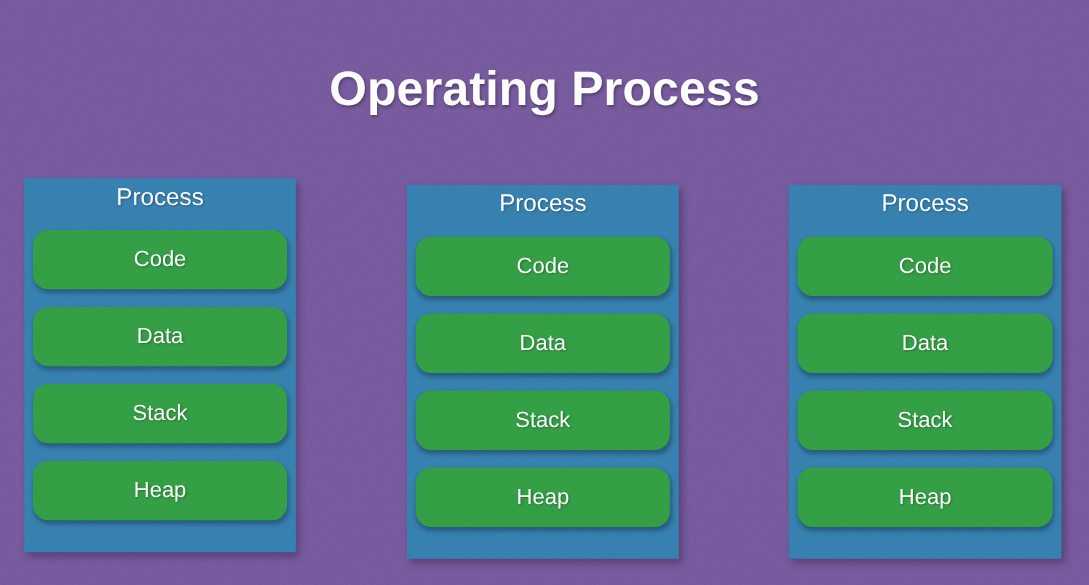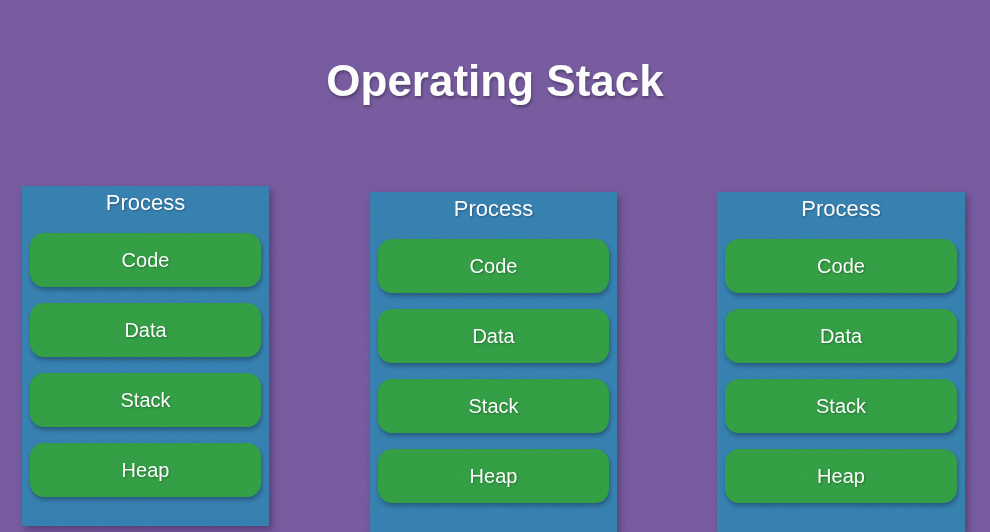--- a/index.html
+++ b/index.html
@@ -32,21 +32,20 @@
     text-shadow: 1px 2px 3px rgba(0,0,0,0.35);
     letter-spacing: 0px;
   }
 
   .process {
     position: absolute;
     width: 247px;
     height: 340px;
     background: var(--process, #327fb0);
     box-shadow: 3px 4px 7px rgba(20,10,40,0.35);
-    margin-top: 24px;
   }
 
   .process-1 { left: 22px;  top: 162px; }
   .process-2 { left: 370px; top: 168px; }
   .process-3 { left: 717px; top: 168px; width: 248px; }
 
   .process-title {
     height: 47px;
     display: flex;
     align-items: center;
@@ -80,21 +79,21 @@
     left: 0;
     top: 0;
     pointer-events: none;
   }
 </style>
 </head>
 <body>
 
 <div class="slide">
 
-  <div class="slide-title">Operating Stack</div>
+  <div class="slide-title">Operating Process</div>
 
   <div class="process process-1">
     <div class="process-title">Process</div>
     <div class="segments">
       <div class="segment">Code</div>
       <div class="segment">Data</div>
       <div class="segment">Stack</div>
       <div class="segment">Heap</div>
     </div>
   </div>

